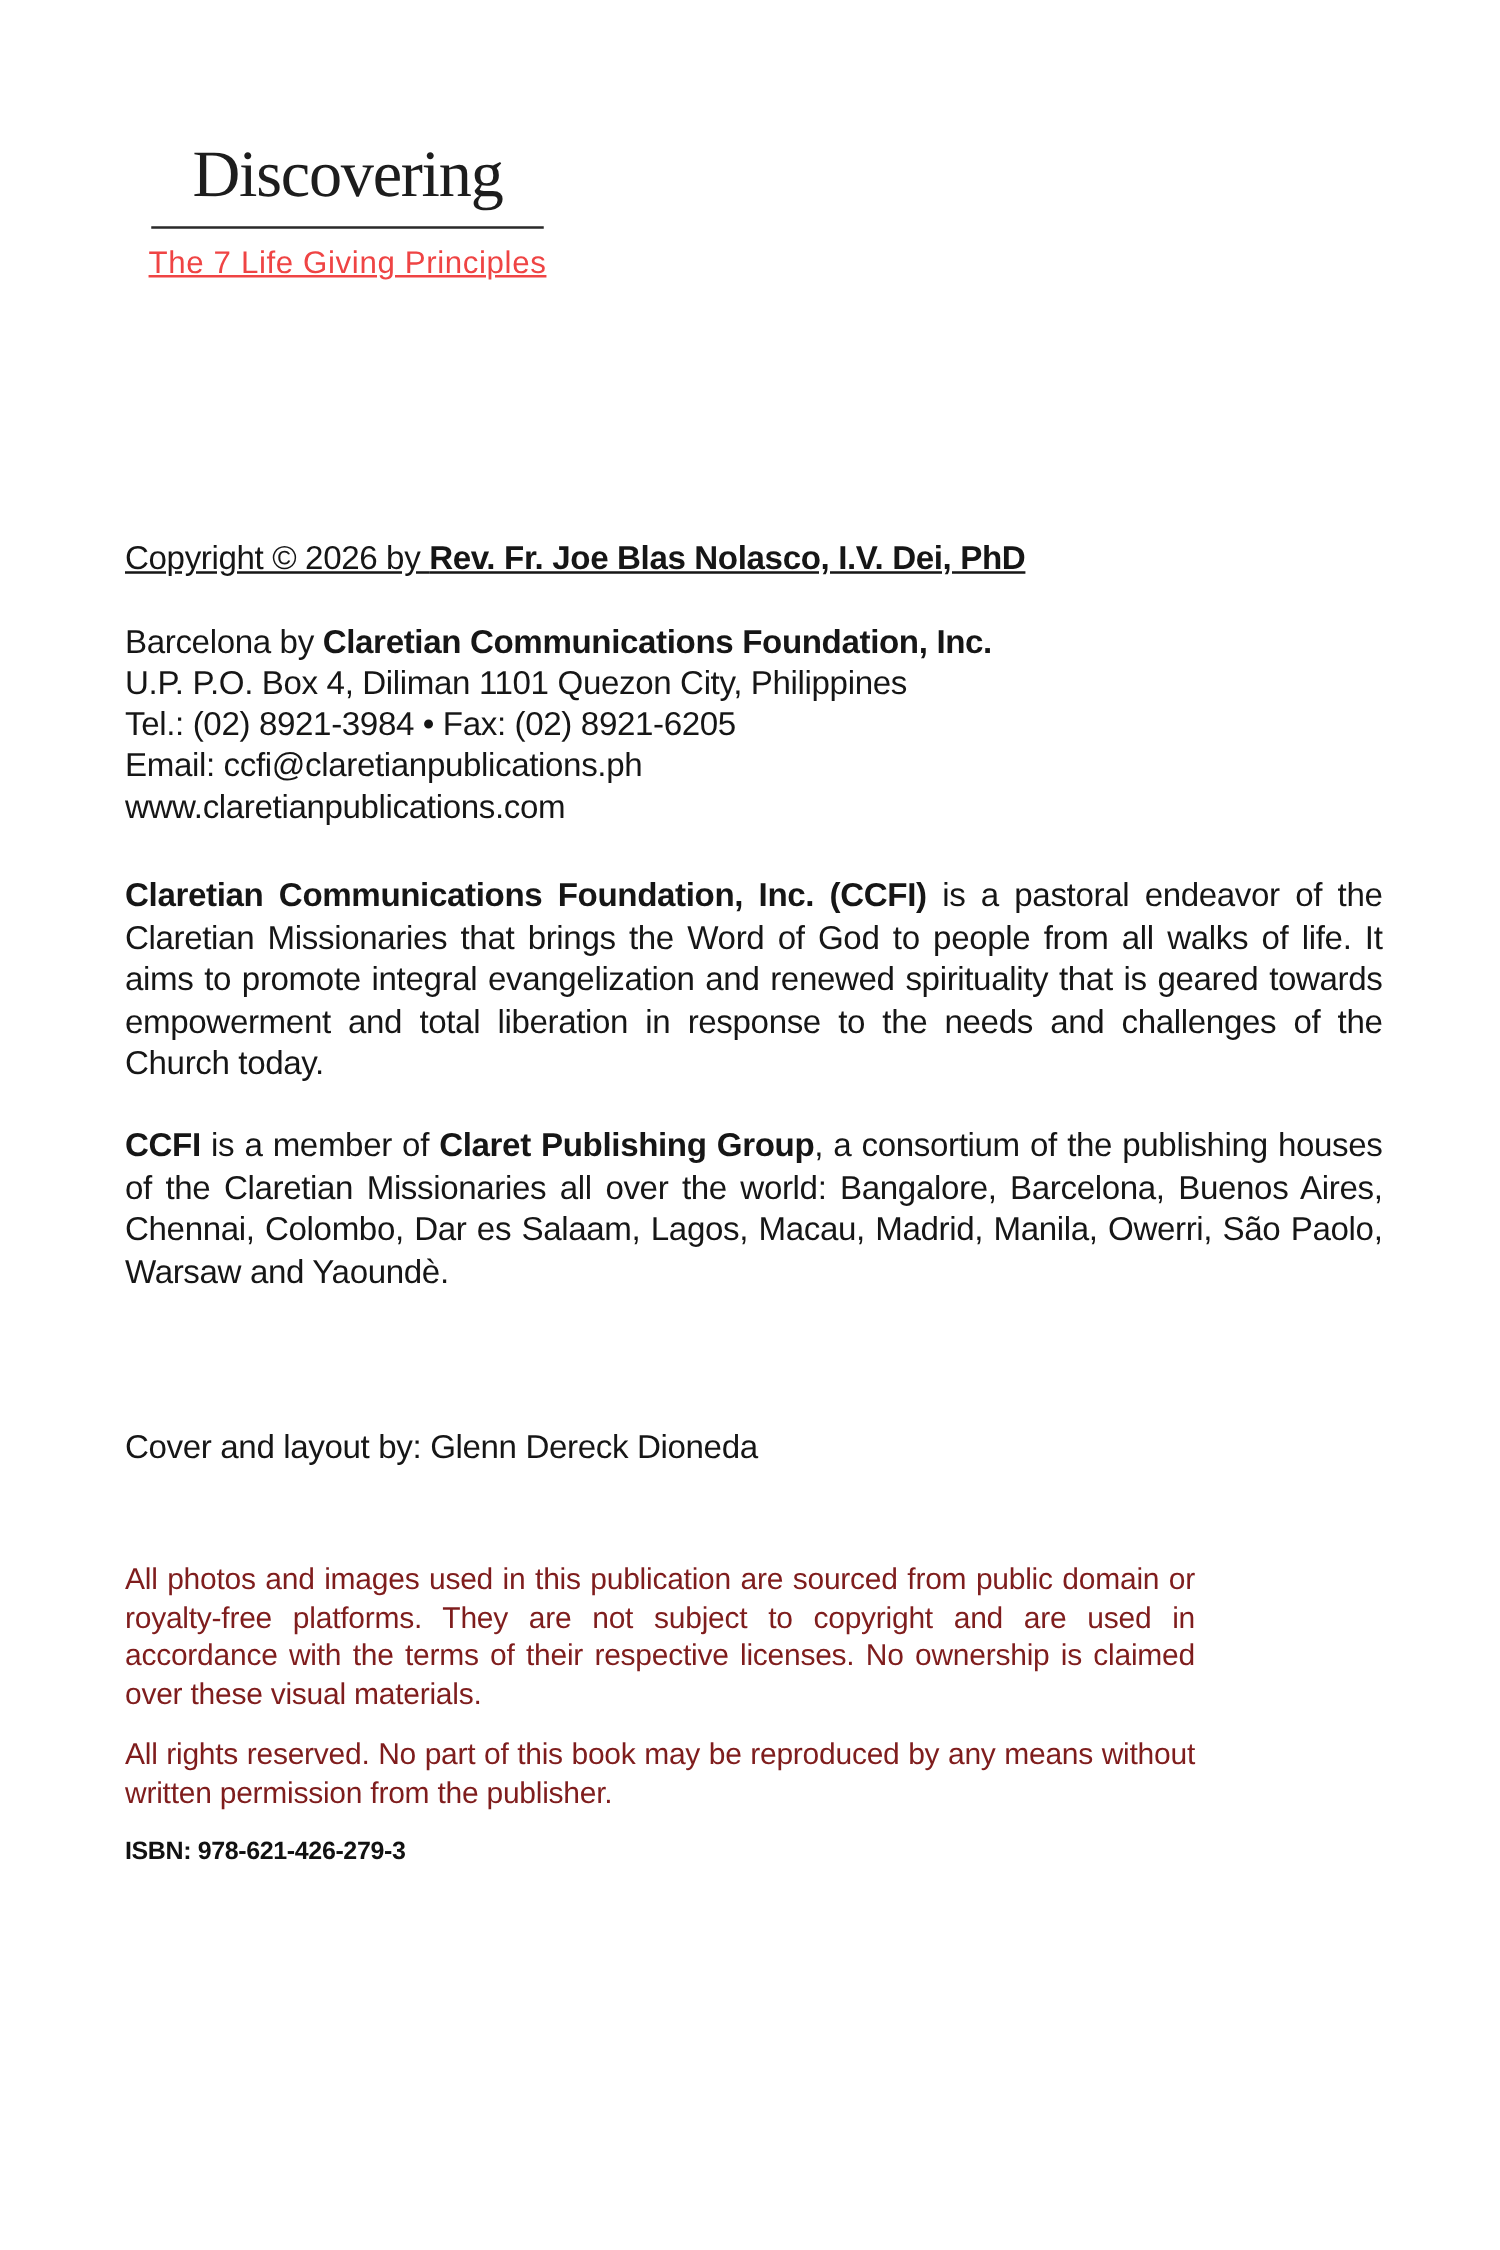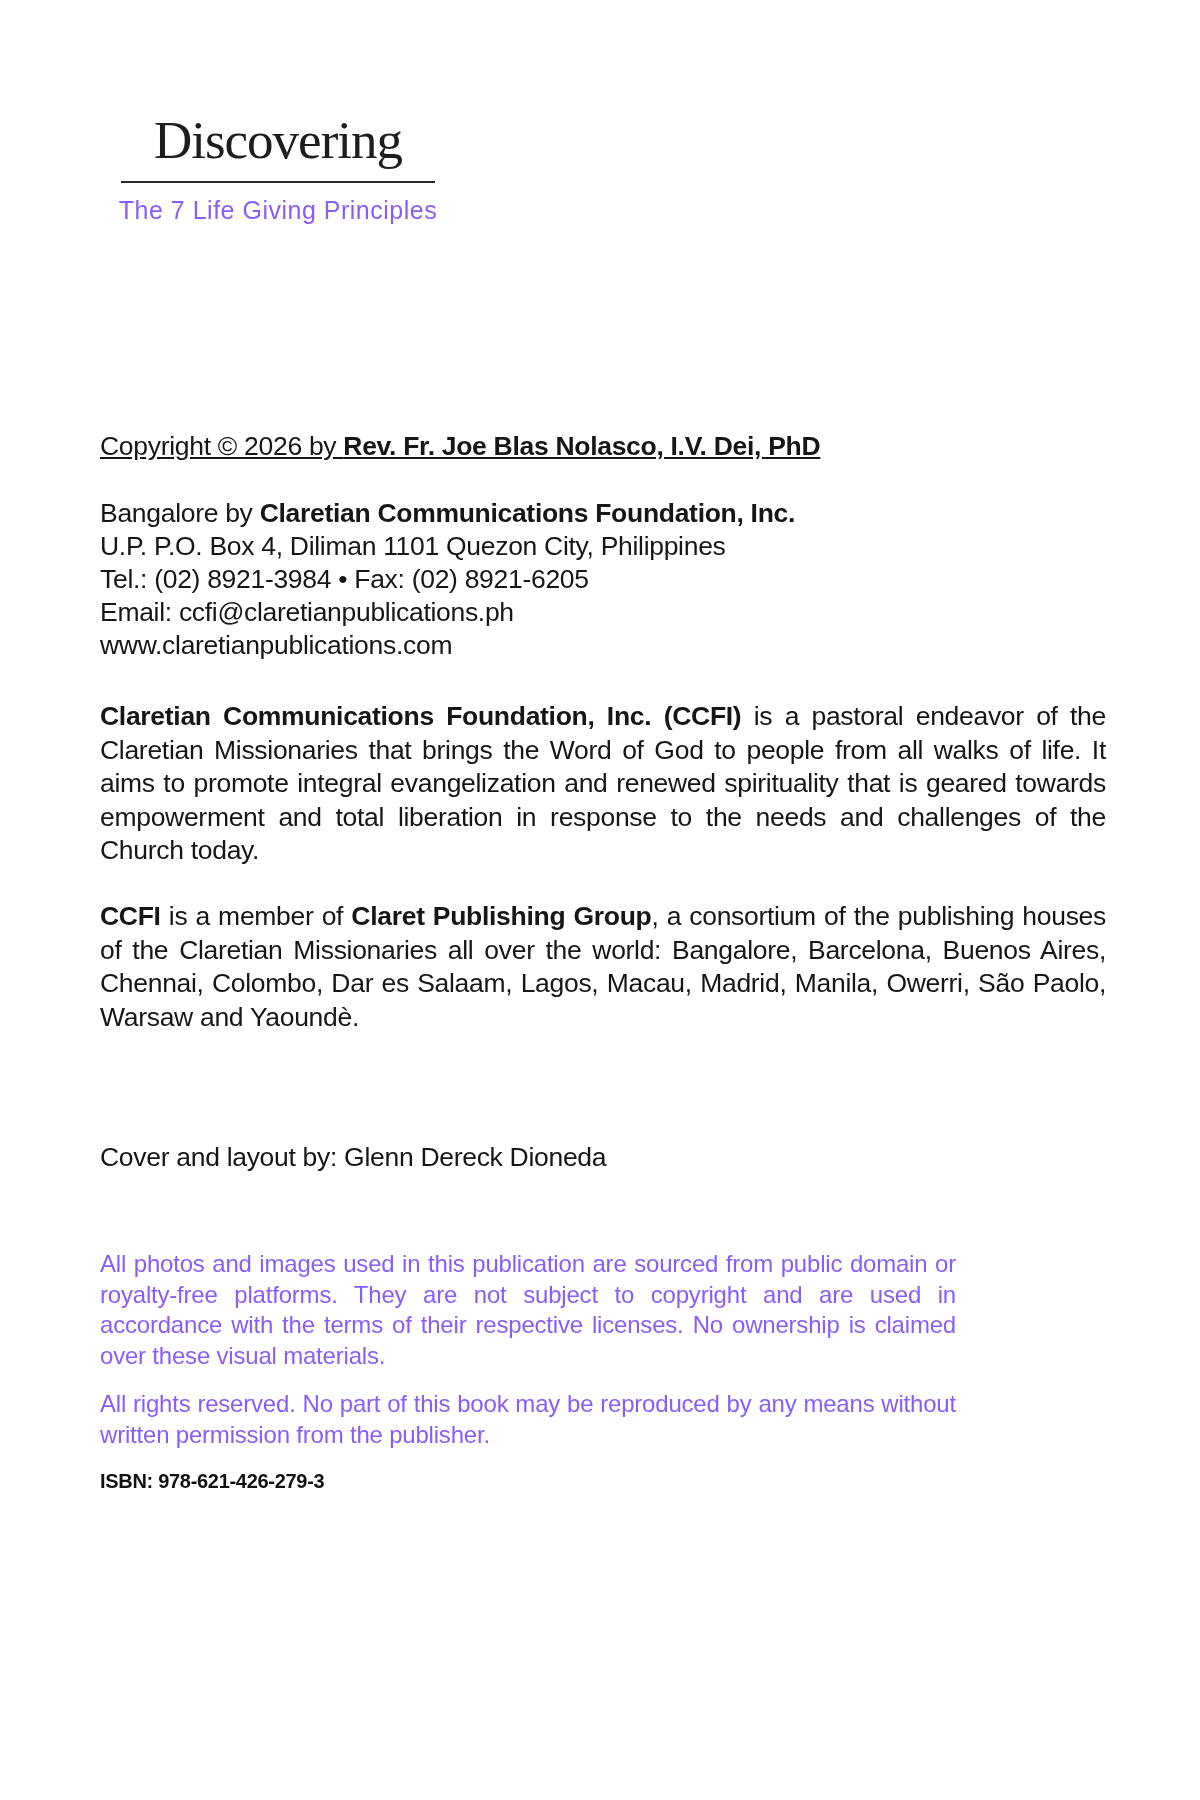--- a/index.html
+++ b/index.html
@@ -36,22 +36,23 @@
   .logo-rule {
     width: 314px;
     border: none;
     border-top: 2px solid #2a2a2a;
     margin: 12px auto 11px auto;
   }
   .logo-subtitle {
     font-size: 25px;
     line-height: 32px;
     letter-spacing: 0.5px;
-    color: #8b5cf6;
+    color: #ef4444;
     white-space: nowrap;
+    text-decoration: underline;
   }
 
   
   .txt {
     position: absolute;
     left: 100px;
     font-size: 26.5px;
     line-height: 33px;
     letter-spacing: -0.3px;
     color: #161616;
@@ -73,21 +74,21 @@
   .credits-line { top: 1141px; white-space: nowrap; }
 
   .notice {
     position: absolute;
     left: 100px;
     width: 856px;
     font-size: 24px;
     line-height: 30.5px;
     letter-spacing: -0.2px;
     text-align: justify;
-    color: #8b5cf6;
+    color: #7f1d1d;
   }
   .notice-images { top: 1249px; }
   .notice-rights { top: 1389px; }
 
   .isbn-line {
     position: absolute;
     left: 100px;
     top: 1470px;
     font-size: 20px;
     font-weight: bold;
@@ -105,21 +106,21 @@
 
   <div class="logo">
     <div class="logo-title">Discovering</div>
     <hr class="logo-rule">
     <div class="logo-subtitle">The 7 Life Giving Principles</div>
   </div>
 
   <div class="txt copyright-line"><span>Copyright © 2026 by </span><b>Rev. Fr. Joe Blas Nolasco, I.V. Dei, PhD</b></div>
 
   <div class="txt publisher-block">
-    <div><span>Bangalore by </span><b>Claretian Communications Foundation, Inc.</b></div>
+    <div><span>Barcelona by </span><b>Claretian Communications Foundation, Inc.</b></div>
     <div>U.P. P.O. Box 4, Diliman 1101 Quezon City, Philippines</div>
     <div>Tel.: (02) 8921-3984 • Fax: (02) 8921-6205</div>
     <div>Email: ccfi@claretianpublications.ph</div>
     <div>www.claretianpublications.com</div>
   </div>
 
   <div class="txt about-ccfi"><b>Claretian Communications Foundation, Inc. (CCFI)</b><span> is a pastoral endeavor of the Claretian Missionaries that brings the Word of God to people from all walks of life. It aims to promote integral evangelization and renewed spirituality that is geared towards empowerment and total liberation in response to the needs and challenges of the Church today.</span></div>
 
   <div class="txt credits-line">Cover and layout by: Glenn Dereck Dioneda</div>
 

